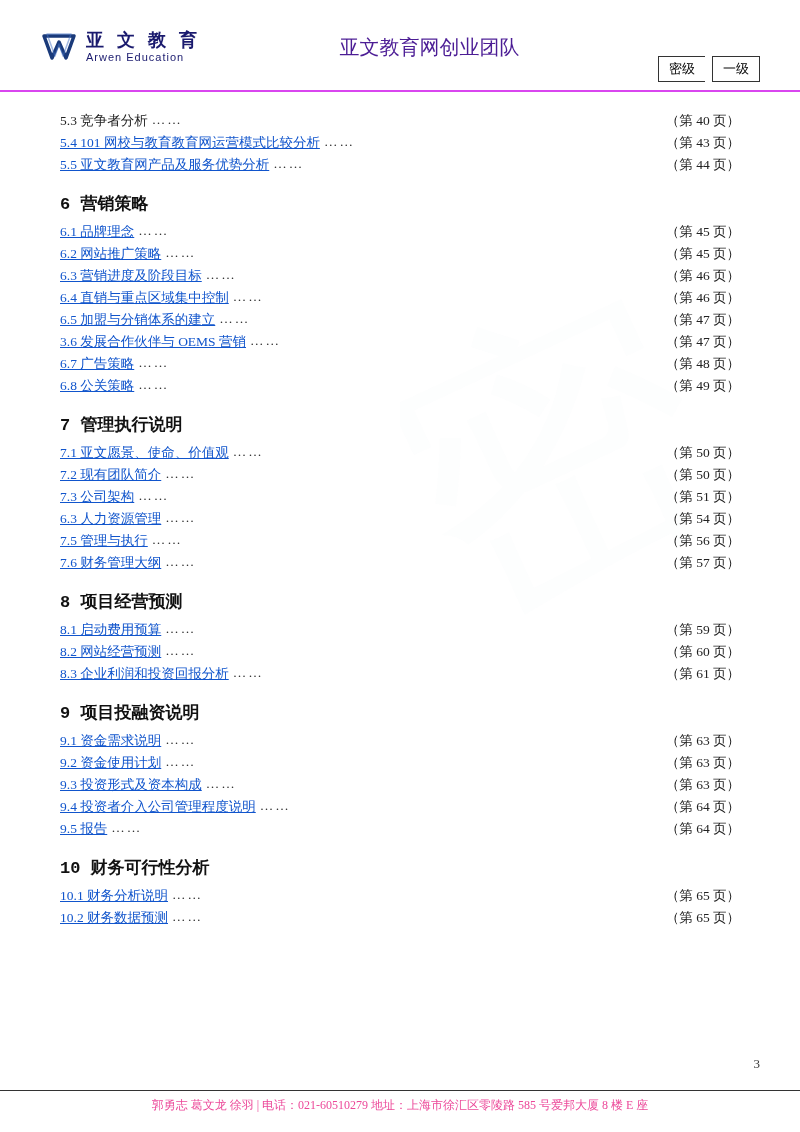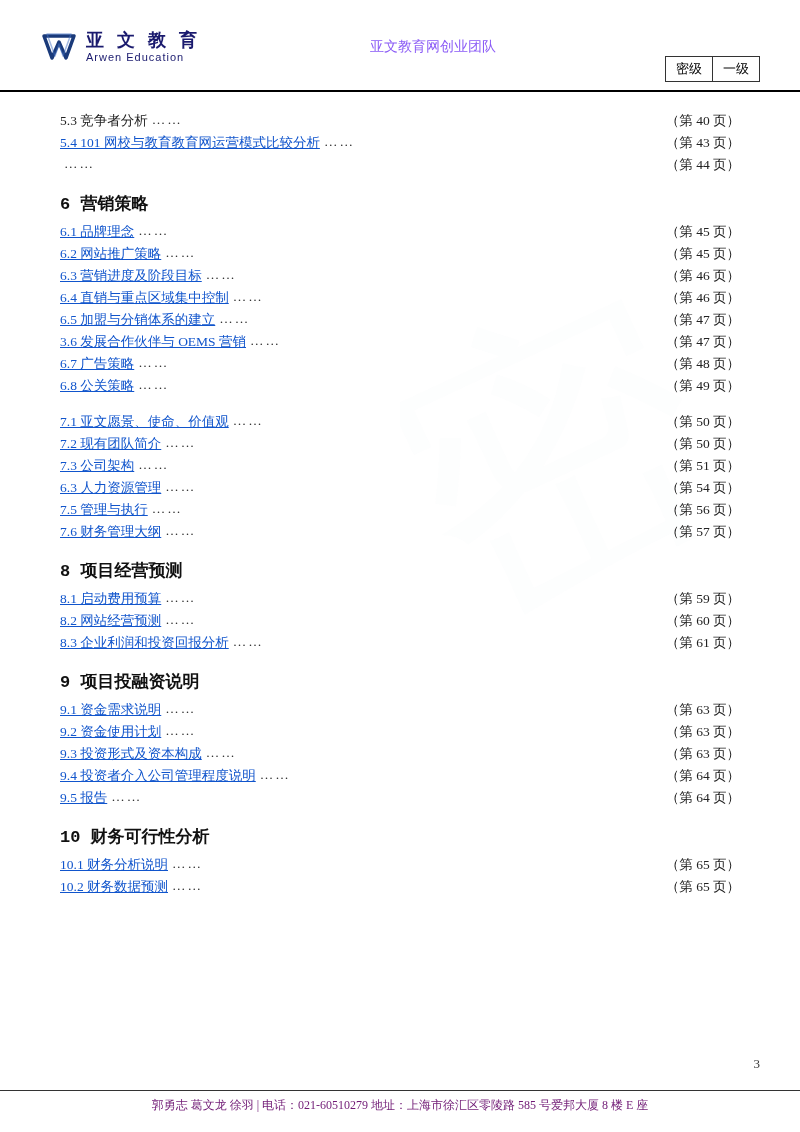--- a/index.html
+++ b/index.html
@@ -30,21 +30,21 @@
       align-items: center;
       justify-content: center;
     }
 
     
     .header {
       display: flex;
       align-items: center;
       justify-content: space-between;
       padding: 12px 40px 8px 40px;
-      border-bottom: 2px solid #000000;
+      border-bottom: 2px solid #d946ef;
     }
     .logo-area {
       display: flex;
       align-items: center;
       gap: 8px;
     }
     .logo-icon {
       width: 38px;
       height: 38px;
     }
@@ -60,27 +60,27 @@
       color: #1a1a6e;
       font-weight: bold;
     }
     .logo-en {
       font-size: 11px;
       color: #1a1a6e;
       letter-spacing: 1px;
       font-family: Arial, sans-serif;
     }
     .header-center {
-      font-size: 14px;
-      color: #8b5cf6;
+      font-size: 20px;
+      color: #4c1d95;
       font-family: Liberation Serif, serif;
     }
     .header-right {
       display: flex;
-      gap: 0;
+      gap: 7px;
       margin-top: 44px;
     }
     .badge {
       border: 1.5px solid #333;
       padding: 3px 10px;
       font-size: 13px;
       font-family: "SimSun", "宋体", serif;
     }
     .badge-left {
       border-right: none;
@@ -151,21 +151,21 @@
     }
 
     
     .footer {
       position: absolute;
       bottom: 18px;
       left: 0; right: 0;
       border-top: 1.5px solid #333;
       padding: 6px 40px 0 40px;
       font-size: 12px;
-      color: #701a75;
+      color: #ec4899;
       text-align: center;
       z-index: 2;
       font-family: "SimSun", "宋体", serif;
     }
 
     
     .watermark-shape {
       position: absolute;
       right: 80px;
       top: 260px;
@@ -212,20 +212,21 @@
           <span class="toc-link-plain">5.3 竞争者分析</span>
           <span class="toc-dots">……</span>
           <span class="toc-page">（第 40 页）</span>
         </div>
         <div class="toc-item">
           <span class="toc-link">5.4 101 网校与教育教育网运营模式比较分析</span>
           <span class="toc-dots">……</span>
           <span class="toc-page">（第 43 页）</span>
         </div>
         <div class="toc-item">
+          <span class="toc-link">5.5 亚文教育网产品及服务优势分析</span>
           <span class="toc-dots">……</span>
           <span class="toc-page">（第 44 页）</span>
         </div>
       </div>
       <div class="toc-section">
         <div class="section-heading">6  营销策略</div>
         <div class="toc-item">
           <span class="toc-link">6.1 品牌理念</span>
           <span class="toc-dots">……</span>
           <span class="toc-page">（第 45 页）</span>
@@ -260,20 +261,21 @@
           <span class="toc-dots">……</span>
           <span class="toc-page">（第 48 页）</span>
         </div>
         <div class="toc-item">
           <span class="toc-link">6.8 公关策略</span>
           <span class="toc-dots">……</span>
           <span class="toc-page">（第 49 页）</span>
         </div>
       </div>
       <div class="toc-section">
+        <div class="section-heading">7  管理执行说明</div>
         <div class="toc-item">
           <span class="toc-link">7.1 亚文愿景、使命、价值观</span>
           <span class="toc-dots">……</span>
           <span class="toc-page">（第 50 页）</span>
         </div>
         <div class="toc-item">
           <span class="toc-link">7.2 现有团队简介</span>
           <span class="toc-dots">……</span>
           <span class="toc-page">（第 50 页）</span>
         </div>

